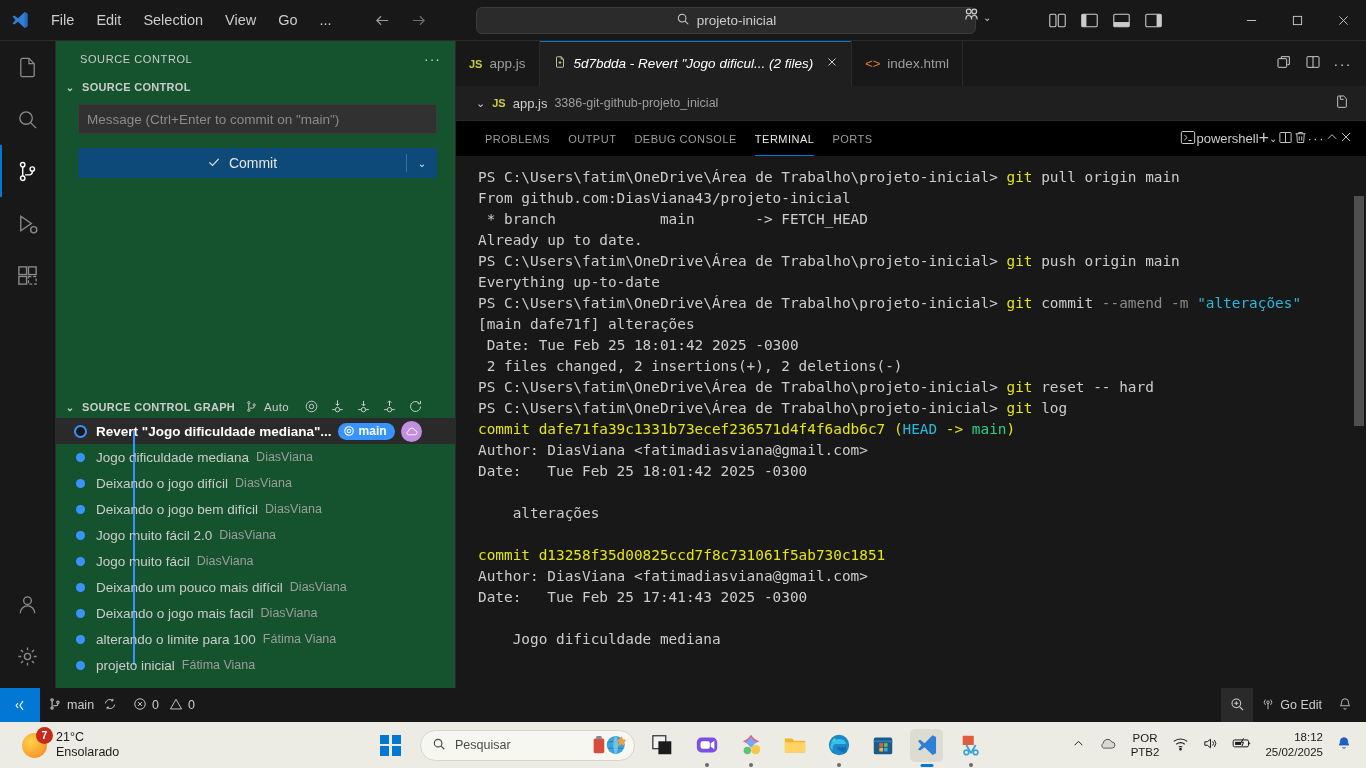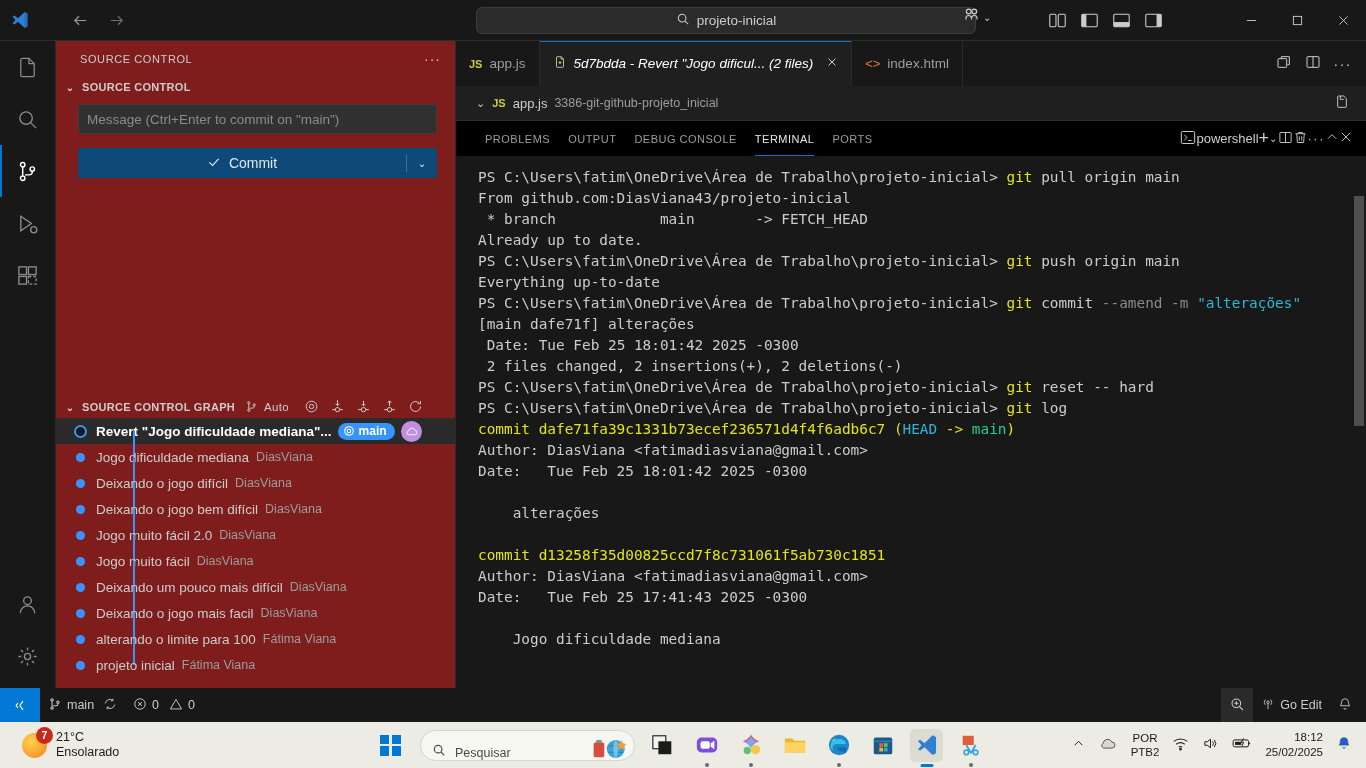--- a/index.html
+++ b/index.html
@@ -46,21 +46,21 @@
     border-right: 1px solid #2b2b2b;
   }
   .act { width:56px; height:52px; display:flex; align-items:center; justify-content:center; color:#8c8c8c; position:relative;}
   .act.active { color:#ffffff; }
   .act.active::before{ content:""; position:absolute; left:0; top:0; width:2px; height:52px; background:#0078d4; }
   .act-bottom { margin-top:auto; }
 
   
   .sidebar {
     position:absolute; left:56px; top:41px; width:400px; height:647px;
-    background:#7f1d1d; border-right:1px solid #2b2b2b;
+    background:#14532d; border-right:1px solid #2b2b2b;
   }
   .sb-title {
     height:35px; display:flex; align-items:center; justify-content:space-between;
     padding: 0 14px 0 24px; color:#cccccc; font-size:11px; letter-spacing:0.6px;
   }
   .sb-title .dots { color:#cccccc; font-size:14px; letter-spacing:1px; }
   .sb-section-head {
     height:22px; display:flex; align-items:center; gap:4px; padding-left:6px;
     color:#cccccc; font-size:11px; font-weight:bold; letter-spacing:0.3px;
   }
@@ -171,21 +171,21 @@
   }
   .weather { display:flex; align-items:center; gap:9px; padding-left:22px; }
   .weather .sun { width:25px; height:25px; border-radius:50%; background:radial-gradient(circle at 35% 35%,#ffd24a,#f58220); position:relative; }
   .weather .badge { position:absolute; right:-6px; top:-6px; width:17px;height:17px;border-radius:50%;background:#c42b1c;color:#fff;font-size:10.5px;display:flex;align-items:center;justify-content:center;font-weight:bold;}
   .weather .txt { font-size:12.5px; color:#1b1b1b; line-height:15px; }
   .tb-center { position:absolute; left:380px; top:0; height:46px; display:flex; align-items:center; gap:11px; }
   .winlogo { width:21px;height:21px; display:grid; grid-template-columns:1fr 1fr; grid-template-rows:1fr 1fr; gap:2.5px; margin-right:8px;}
   .winlogo i { background:#0078d4; display:block; }
   .searchpill {
     width:215px; height:31px; background:#f7f7f2; border:1px solid #d6d6cc; border-radius:16px;
-    display:flex; align-items:flex-end; gap:9px; padding:0 11px; color:#4a4a4a; font-size:12.5px;
+    display:flex; align-items:center; gap:9px; padding:0 11px; color:#4a4a4a; font-size:12.5px;
     position:relative;
   }
   .tbicon { width:33px; height:33px; display:flex; align-items:center; justify-content:center; position:relative; border-radius:5px;}
   .tbicon.active { background:#dcdcd2; }
   .tbicon .under { position:absolute; bottom:-5px; left:50%; transform:translateX(-50%); width:13px;height:3px;border-radius:2px;background:#0078d4;}
   .tbicon .dotu { position:absolute; bottom:-5px; left:50%; transform:translateX(-50%); width:4px;height:4px;border-radius:50%;background:#6a6a6a;}
   .tb-right { margin-left:auto; display:flex; align-items:center; gap:13px; padding-right:14px; color:#1b1b1b; }
   .tb-lang { font-size:11.5px; line-height:14px; text-align:center; color:#1b1b1b; }
   .tb-clock { font-size:11.5px; line-height:15px; text-align:right; color:#1b1b1b; }
 </style>
@@ -193,20 +193,28 @@
 <body>
 
 <div class="app">
 
   <div class="titlebar">
     <div class="vscode-logo">
       <svg width="20" height="20" viewBox="0 0 24 24">
           <path fill="#2f80d4" d="M17.5 2.5 9.6 10 5.2 6.7 3 7.8l3.6 4.2L3 16.2l2.2 1.1 4.4-3.3 7.9 7.5L21 19.8V4.2z"></path>
           <path fill="#1f5fa8" d="M17.5 2.5 21 4.2v15.6l-3.5 1.7V2.5z" opacity=".6"></path>
         </svg>
+    </div>
+    <div class="menu">
+      <div class="menu-item">File</div>
+      <div class="menu-item">Edit</div>
+      <div class="menu-item">Selection</div>
+      <div class="menu-item">View</div>
+      <div class="menu-item">Go</div>
+      <div class="menu-item">...</div>
     </div>
     <div class="navbtns">
       <div class="navbtn">
         <svg width="17" height="17" viewBox="0 0 24 24" fill="none" stroke="currentColor" stroke-width="1.7">
             <path d="M20 12H4M10 6l-6 6 6 6"></path>
           </svg>
       </div>
       <div class="navbtn dim">
         <svg width="17" height="17" viewBox="0 0 24 24" fill="none" stroke="currentColor" stroke-width="1.7">
             <path d="M4 12h16M14 6l6 6-6 6"></path>

